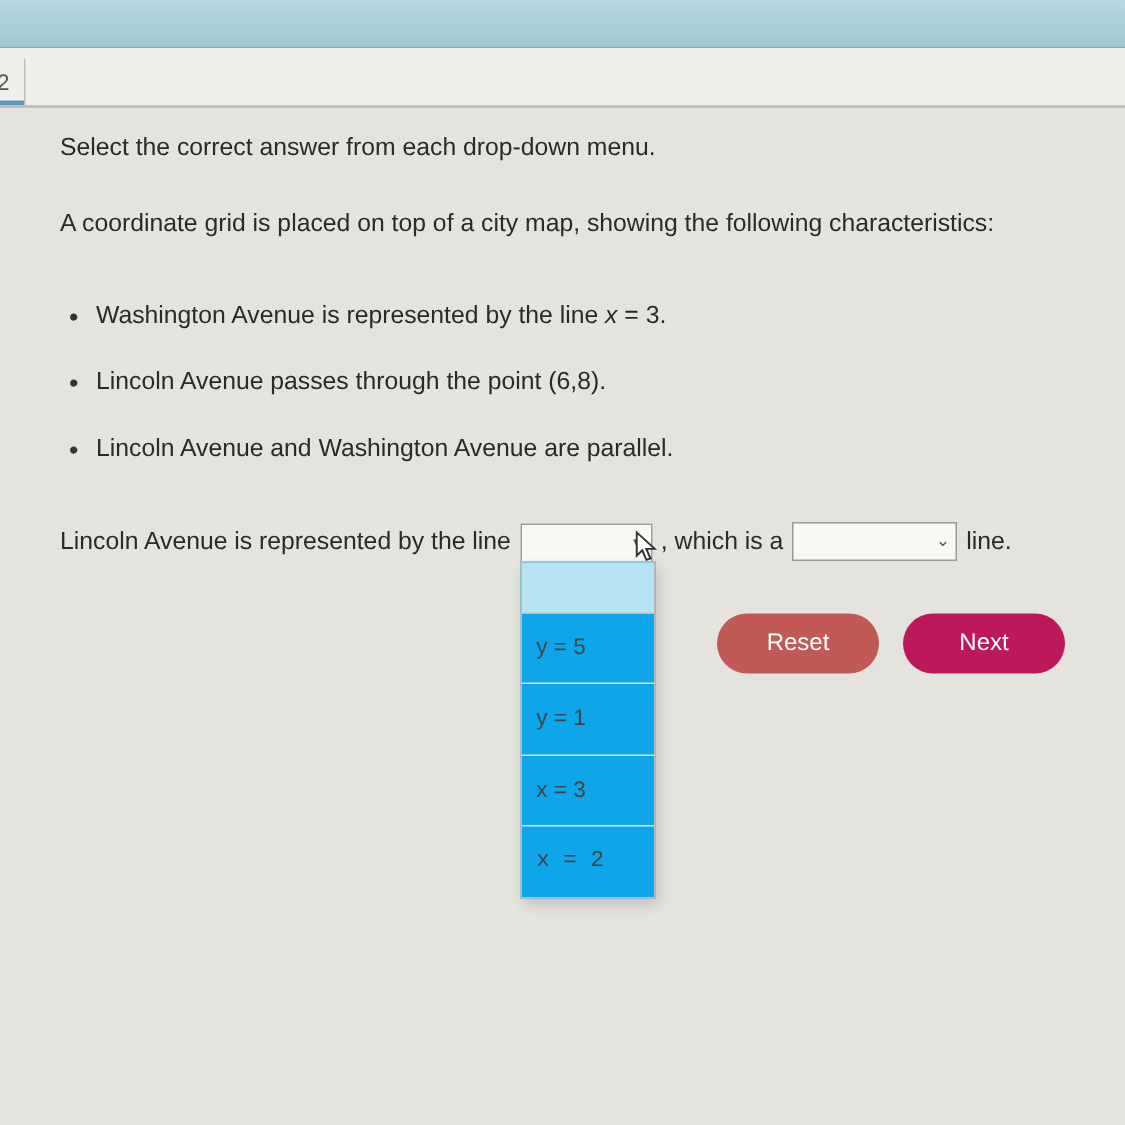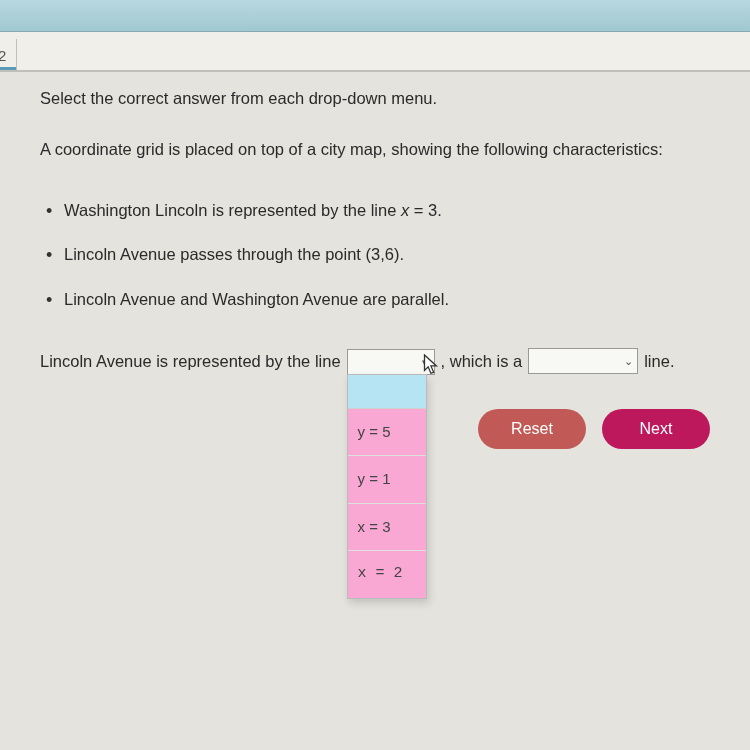--- a/index.html
+++ b/index.html
@@ -101,22 +101,22 @@
       right: -6px;
       font-size: 16px;
       pointer-events: none;
       z-index: 20;
     }
     .cursor svg { width: 22px; height: 26px; }
     .dropdown-list {
       position: absolute;
       top: 26px;
       left: 0;
-      width: 80px;
-      background: #f9a8d4;
+      width: 90px;
+      background: #0ea5e9;
       border: 1px solid #bbb;
       box-shadow: 2px 4px 8px rgba(0,0,0,0.15);
       z-index: 10;
     }
     .dropdown-list .blank-option {
       height: 34px;
       background: #b6e4f2;
       border-bottom: 1px solid #d0d0cc;
     }
     .dropdown-list .option {
@@ -160,24 +160,24 @@
 </div>
 
 <div class="content">
 
   <p class="instruction">Select the correct answer from each drop-down menu.</p>
 
   <p class="problem-statement">A coordinate grid is placed on top of a city map, showing the following characteristics:</p>
 
   <ul>
     <li>
-      <span>Washington Lincoln is represented by the line </span><span class="italic">x</span><span> = 3.</span>
+      <span>Washington Avenue is represented by the line </span><span class="italic">x</span><span> = 3.</span>
     </li>
     <li>
-      <span>Lincoln Avenue passes through the point (3,6).</span>
+      <span>Lincoln Avenue passes through the point (6,8).</span>
     </li>
     <li>
       <span>Lincoln Avenue and Washington Avenue are parallel.</span>
     </li>
   </ul>
 
   <div class="answer-row">
     <span>Lincoln Avenue is represented by the line</span>
 
     <span class="dropdown-open-wrap">

